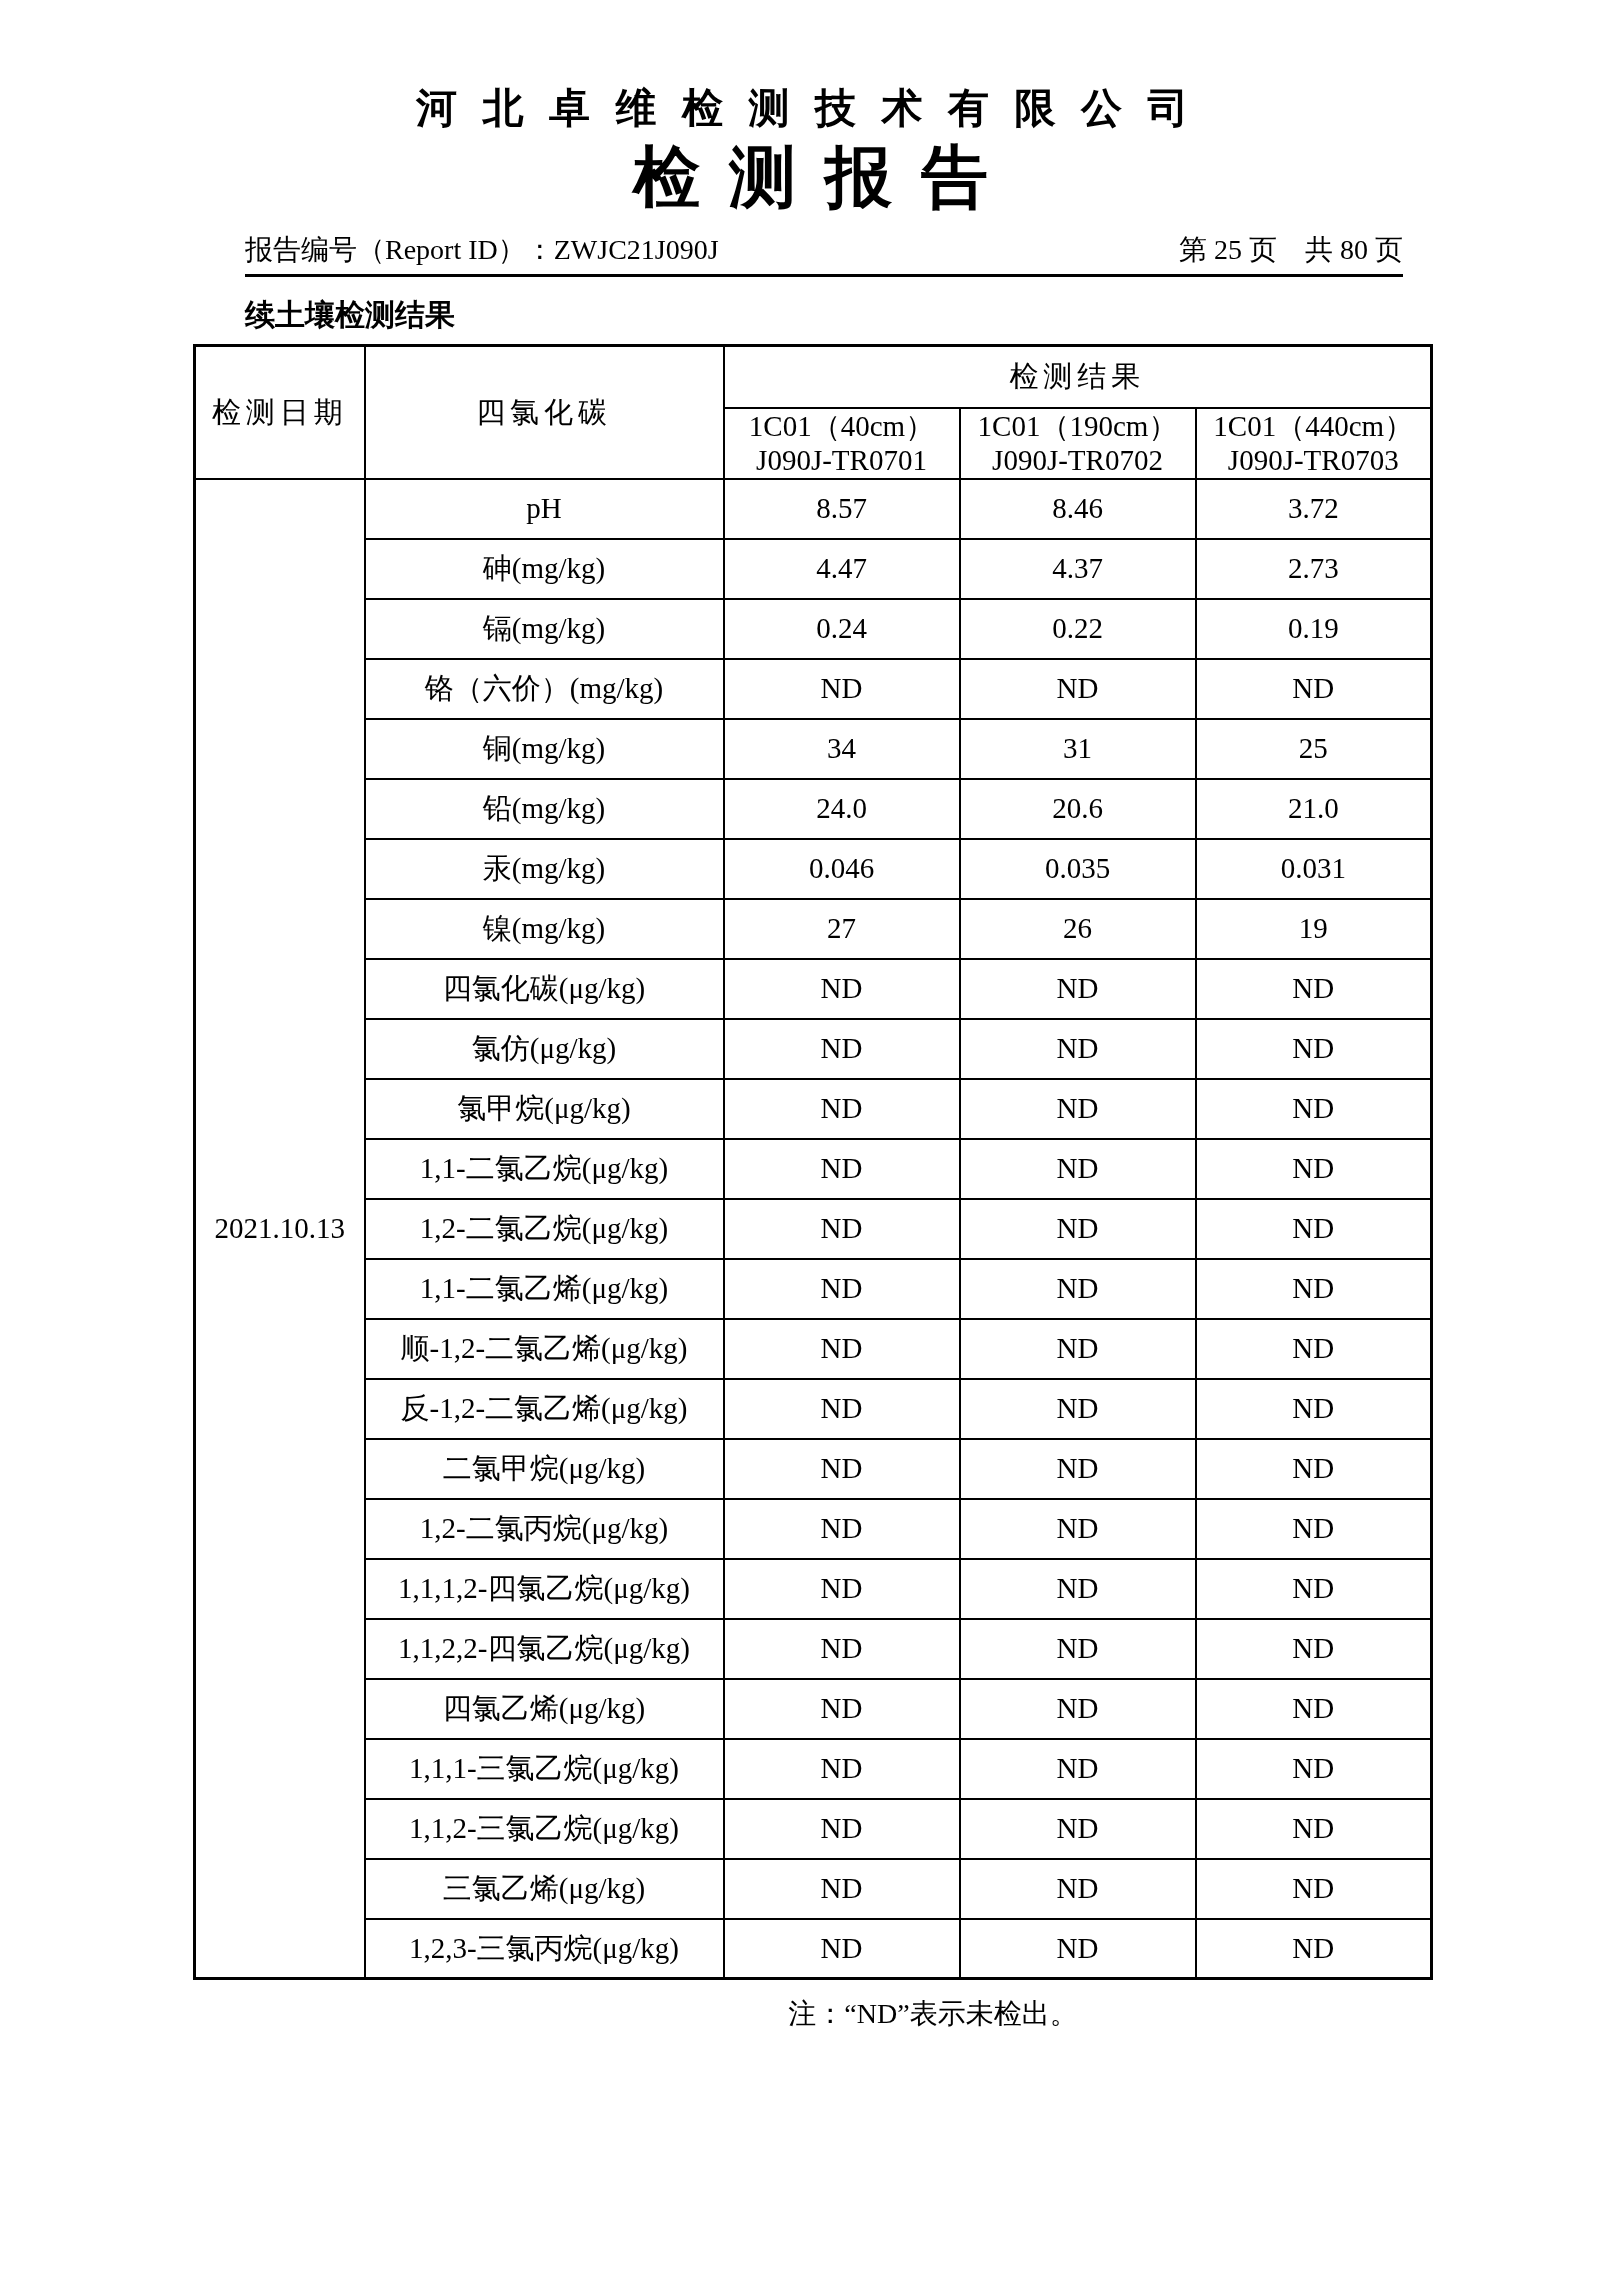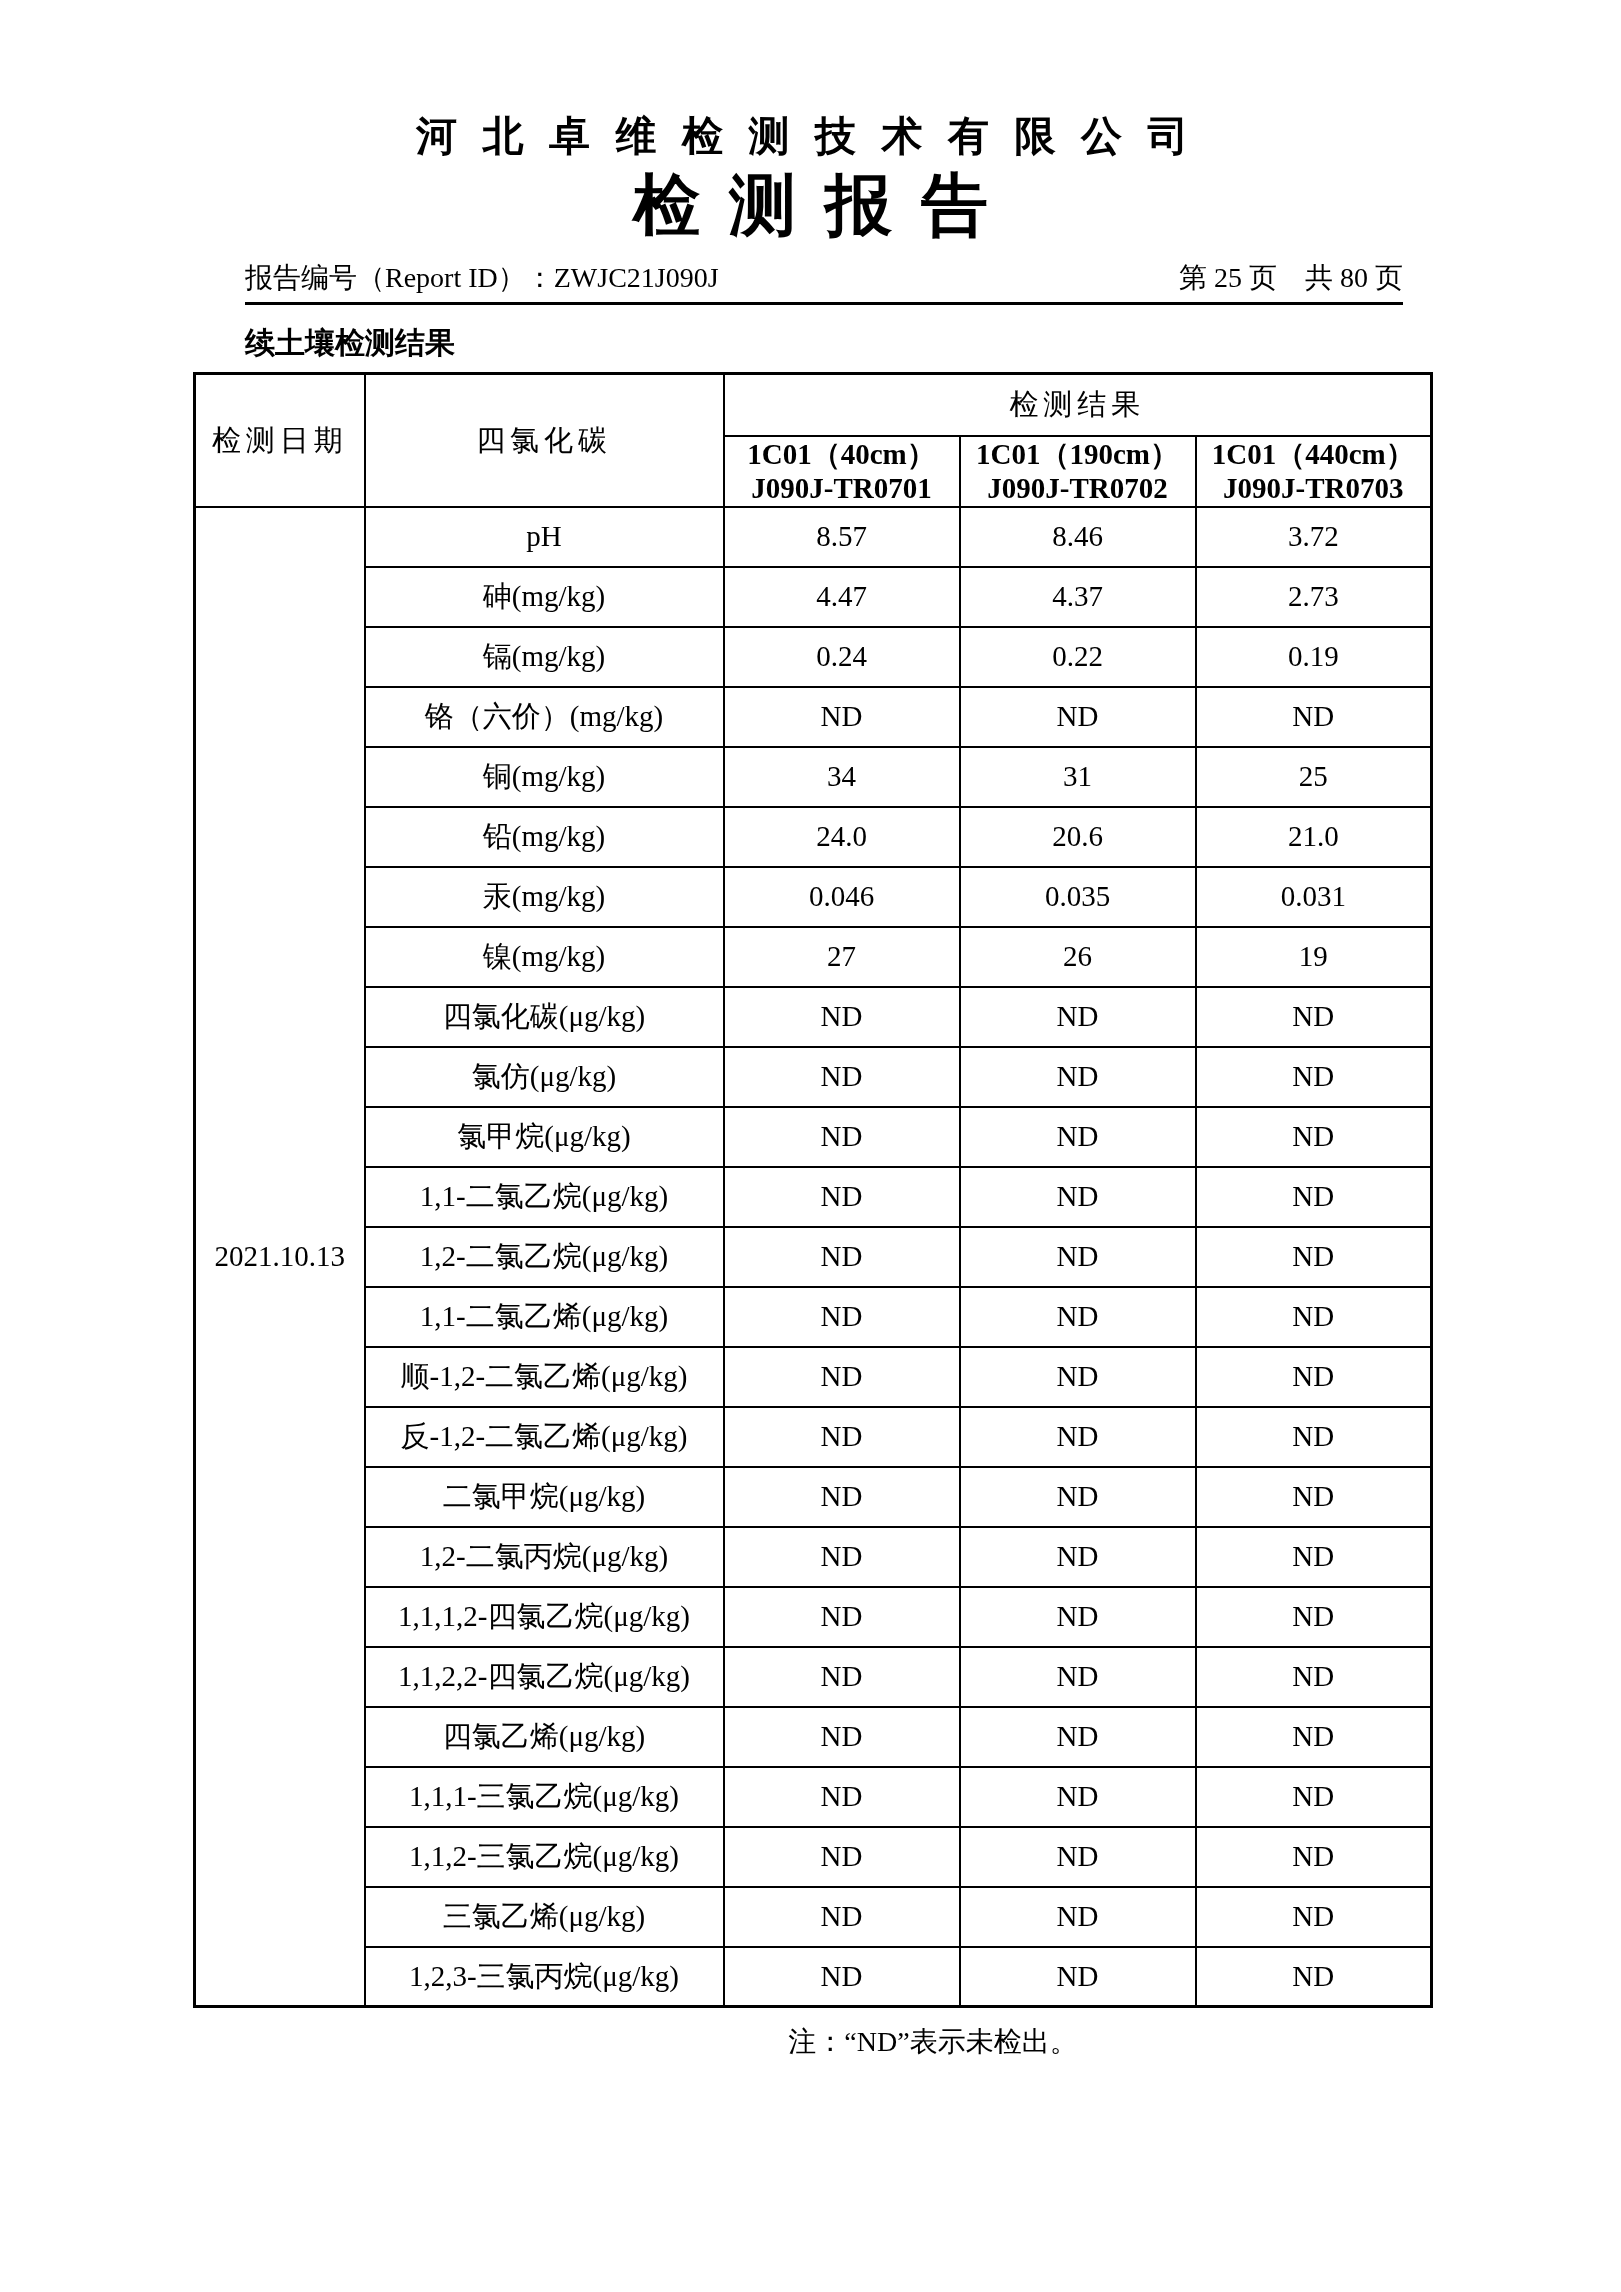--- a/index.html
+++ b/index.html
@@ -19,21 +19,20 @@
 
   .company-title {
     padding-top: 84px;
     text-align: center;
     font-size: 41px;
     font-weight: bold;
     letter-spacing: 25.5px;
     padding-left: 9px; 
     line-height: 49px;
     white-space: nowrap;
-    margin-top: 28px;
   }
   .report-title {
     margin-top: 13.7px;
     text-align: center;
     font-size: 67px;
     font-weight: bold;
     letter-spacing: 29px;
     padding-left: 29px;
     line-height: 61px;
     white-space: nowrap;
@@ -73,21 +72,21 @@
     padding: 0;
     text-align: center;
     vertical-align: middle;
     font-size: 29px;
     overflow: hidden;
   }
   table.results thead th { font-weight: normal; }
   table.results thead tr.top-header { height: 62px; }
   table.results thead tr.sample-header { height: 71px; }
   table.results thead th.cn { letter-spacing: 4.9px; }
-  table.results thead th.sample { font-weight: bold; letter-spacing: 0; line-height: 34px; }
+  table.results thead th.sample { font-weight: normal; letter-spacing: 0; line-height: 34px; }
   table.results thead th.sample div { white-space: nowrap; }
   table.results tbody tr { height: 60px; }
   table.results td.date-cell { font-size: 29px; }
   table.results td.item-cell { white-space: nowrap; }
   table.results td.value-cell { }
   table.results thead th.result-h { border-bottom-width: 2px; }
 
   .note {
     margin: 16.7px 0 0 245px;
     font-size: 28px;

